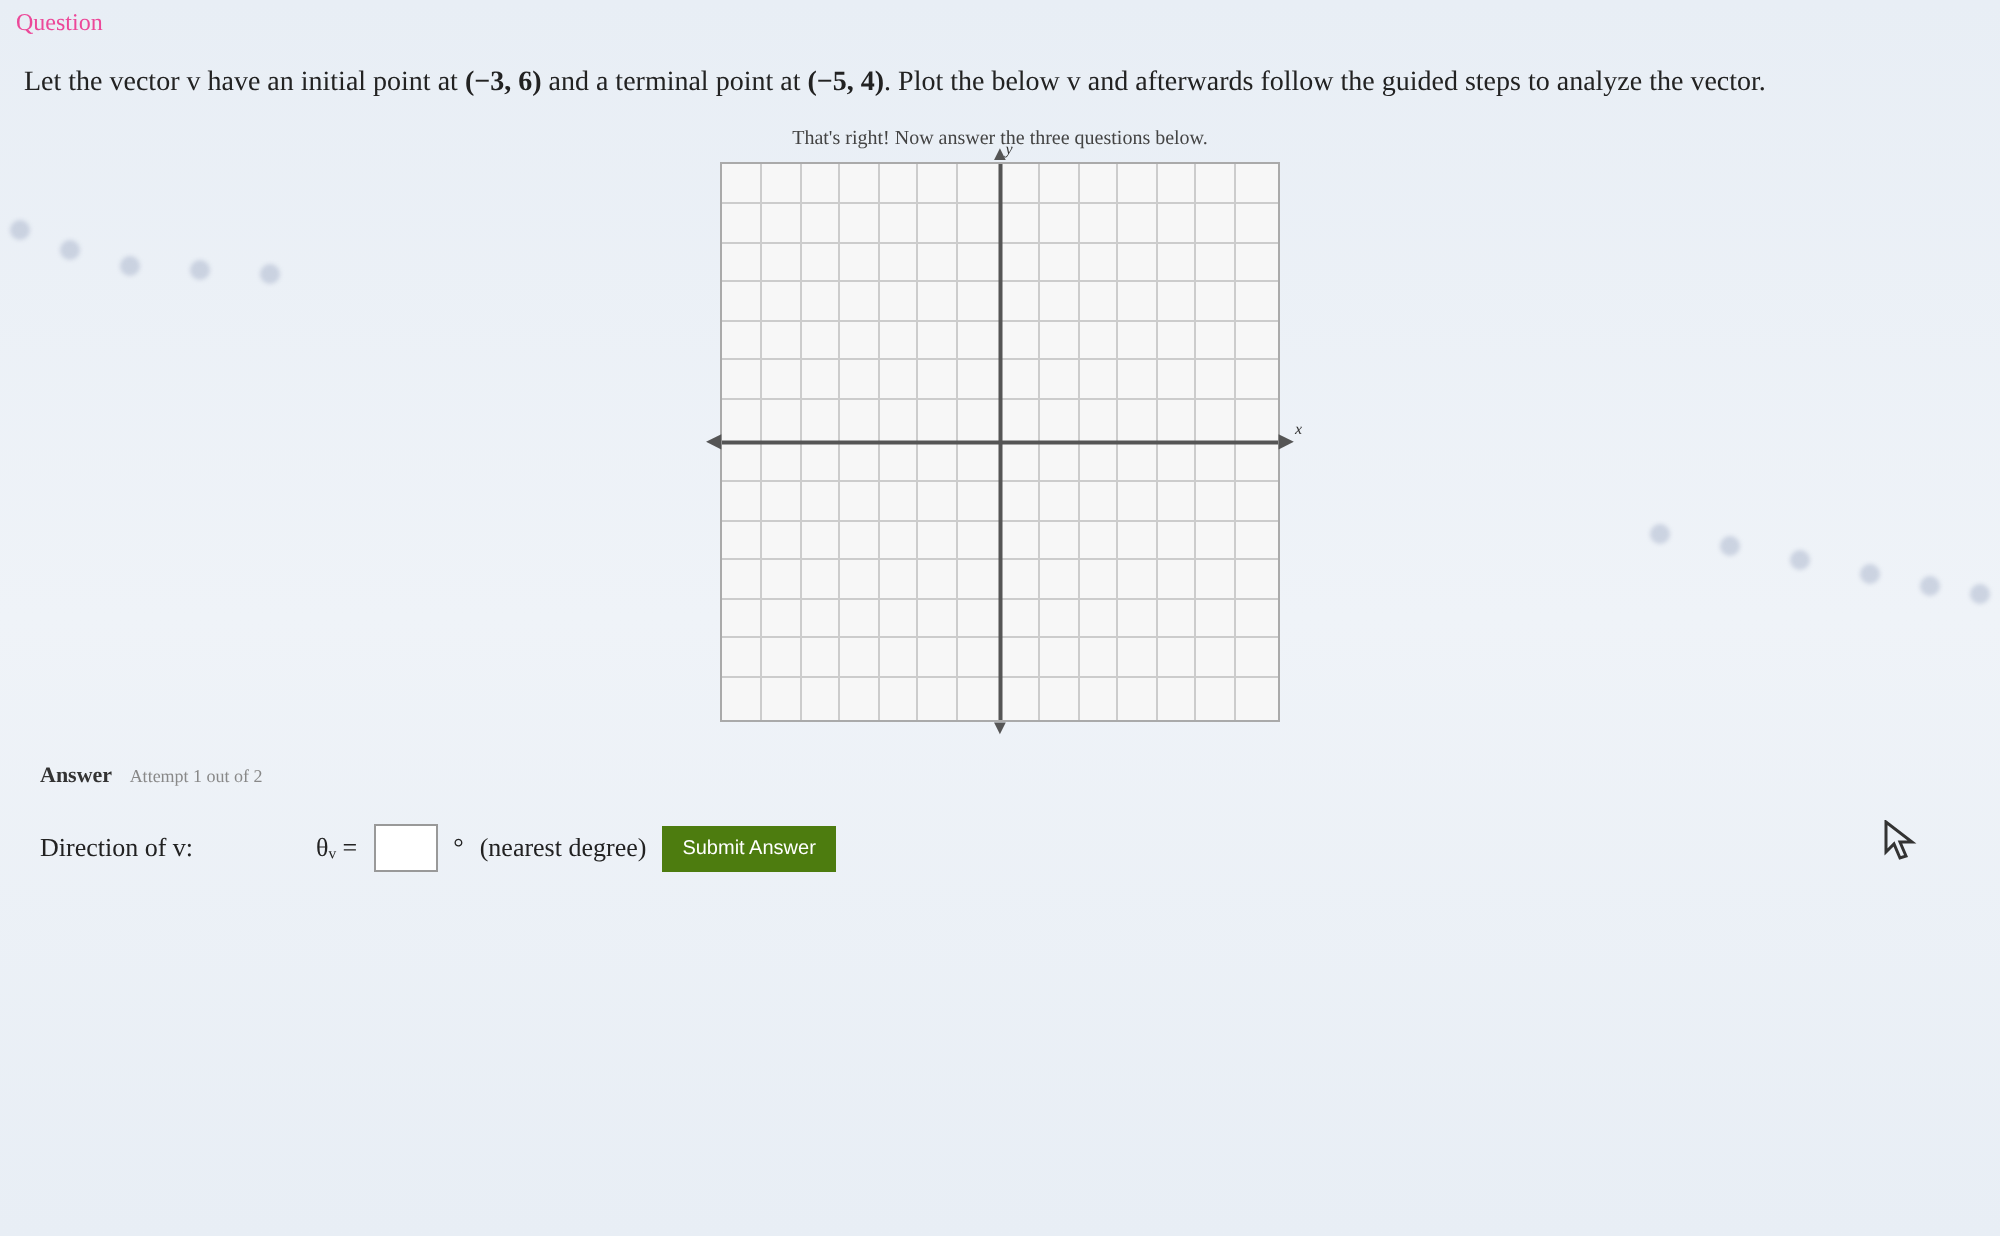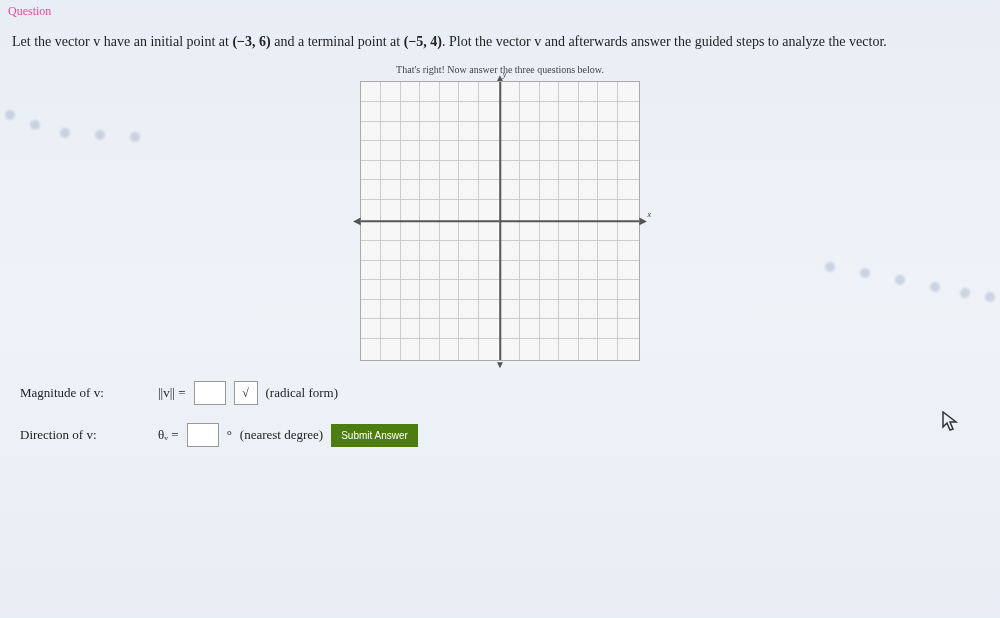--- a/index.html
+++ b/index.html
@@ -116,21 +116,21 @@
     .dots span { position:absolute; width:10px; height:10px; border-radius:50%; background:rgba(180,190,210,0.6); filter:blur(1px);}
   </style>
 </head>
 <body>
 
 <div class="page-header">
   <span>Question</span>
 </div>
 
 <div class="problem-text">
-  <span>Let the vector v have an initial point at </span><b>(−3, 6)</b><span> and a terminal point at </span><b>(−5, 4)</b><span>. Plot the vector v and afterwards answer the guided steps to analyze the vector.</span>
+  <span>Let the vector v have an initial point at </span><b>(−3, 6)</b><span> and a terminal point at </span><b>(−5, 4)</b><span>. Plot the below v and afterwards follow the guided steps to analyze the vector.</span>
 </div>
 
 <div class="feedback">That's right! Now answer the three questions below.</div>
 
 <div class="graph-wrap">
   <div class="graph">
     
     <div class="grid-line grid-v" style="left:7%"></div>
     <div class="grid-line grid-v" style="left:14%"></div>
     <div class="grid-line grid-v" style="left:21%"></div>
@@ -160,31 +160,26 @@
     <div class="arrow arrow-r">▶</div>
     <div class="arrow arrow-l">◀</div>
     <div class="arrow arrow-u">▲</div>
     <div class="arrow arrow-d">▼</div>
     <span class="ax-label" style="right:-12px;top:46%">x</span>
     <span class="ax-label" style="left:51%;top:-12px">y</span>
   </div>
 </div>
 
 <div class="answer-section">
-
-
-  <div class="row">
-    <span class="label">Magnitude of v:</span>
-    <span>||v|| =</span>
-    <input class="input-box" style="">
-    <span class="radical-btn">
-      <span>√</span>
-    </span>
-    <span>(radical form)</span>
+  <div class="answer-head">
+    <b>Answer</b>
+    <span class="attempt">Attempt 1 out of 2</span>
   </div>
+
+
 
   <div class="row">
     <span class="label">Direction of v:</span>
     <span>θᵥ =</span>
     <input class="input-box" style="">
     <span>°</span>
     <span>(nearest degree)</span>
     <button class="submit-btn">Submit Answer</button>
   </div>
 </div>

